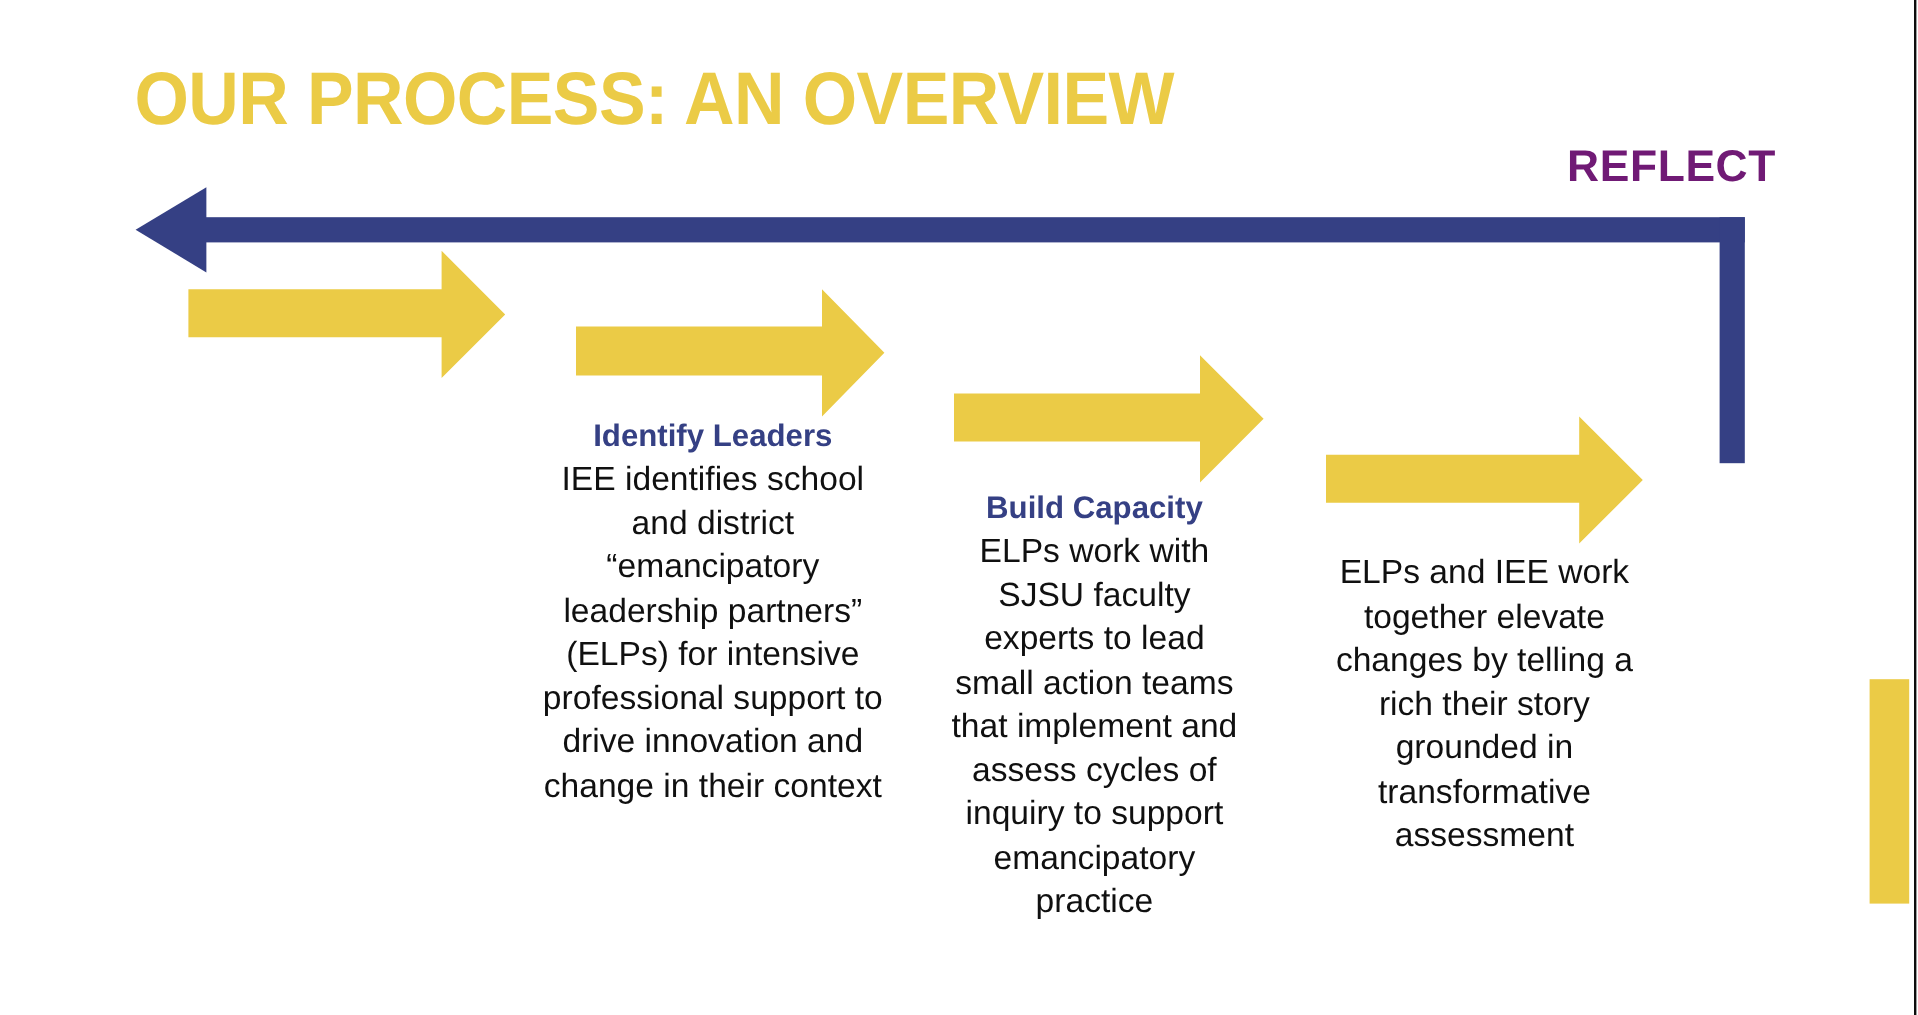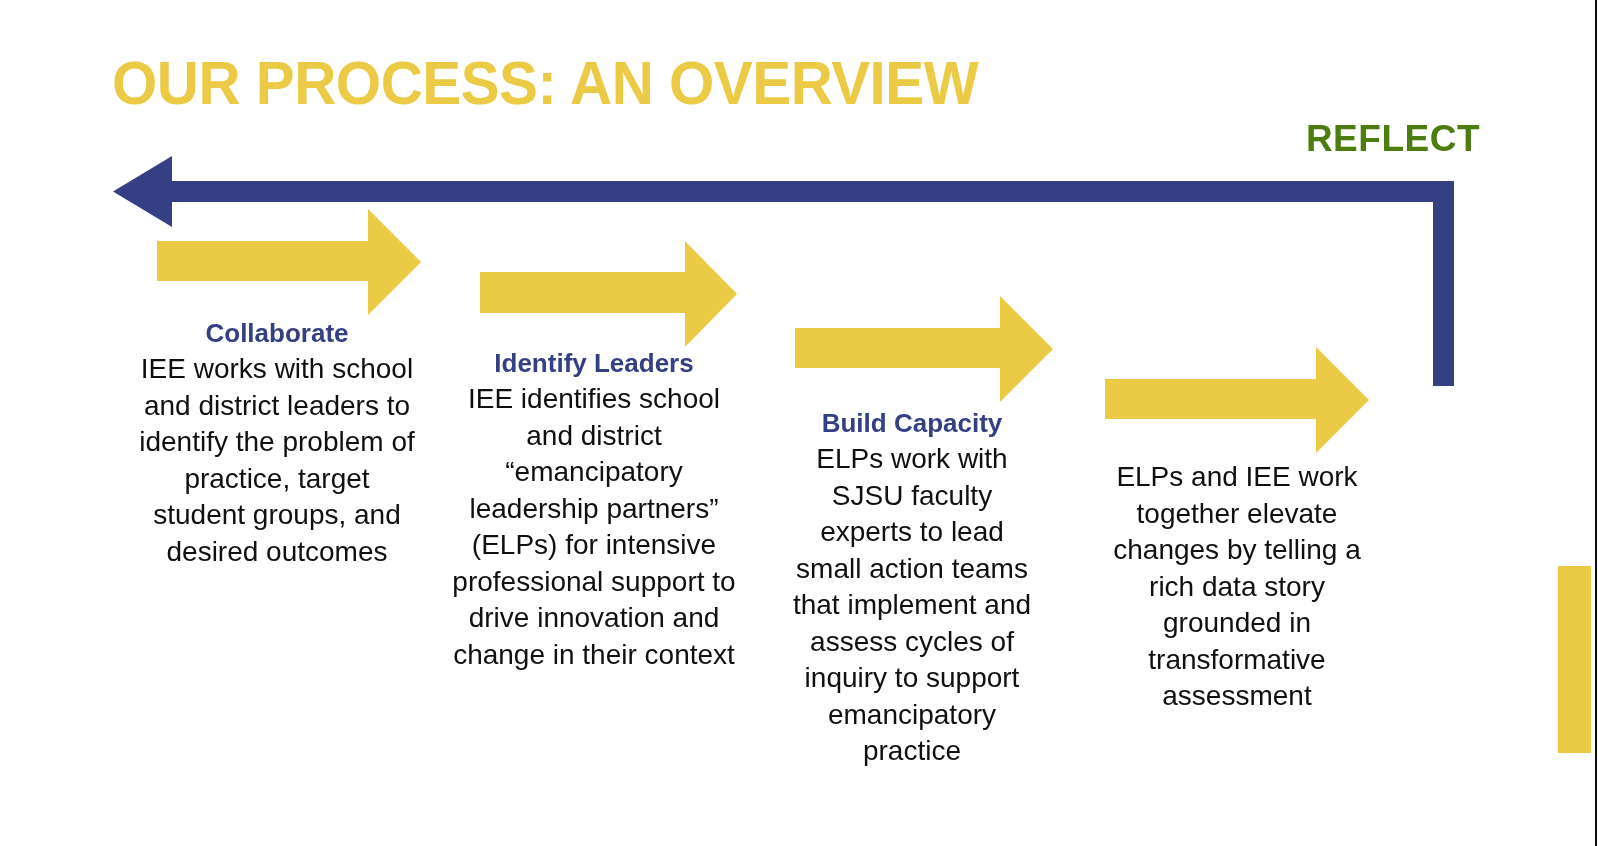--- a/index.html
+++ b/index.html
@@ -36,21 +36,21 @@
     white-space: nowrap;
   }
   
   #reflect-label {
     position: absolute;
     right: 118px;
     top: 117px;
     font-size: 37px;
     line-height: 44px;
     font-weight: bold;
-    color: #4d7c0f;
+    color: #701a75;
     letter-spacing: 0.5px;
     white-space: nowrap;
   }
   
   #arrow-layer {
     position: absolute;
     left: 0;
     top: 0;
     width: 1598px;
     height: 846px;
@@ -131,35 +131,31 @@
     <g>
       <polygon points="795,328 1000,328 1000,296 1053,349 1000,402 1000,368 795,368" fill="#EBCB46"></polygon>
     </g>
 
     <g>
       <polygon points="1105,379 1316,379 1316,347 1369,400 1316,453 1316,419 1105,419" fill="#EBCB46"></polygon>
     </g>
 
   </svg>
 
-  <div class="step-col" id="step-col-0">
-    <div class="step-heading">Collaborate</div>
-    <div class="step-body">IEE works with school and district leaders to identify the problem of practice, target student groups, and desired outcomes</div>
-  </div>
 
   <div class="step-col" id="step-col-2">
     <div class="step-heading">Build Capacity</div>
     <div class="step-body">ELPs work with SJSU faculty experts to lead small action teams that implement and assess cycles of inquiry to support emancipatory practice</div>
   </div>
 
   <div class="step-col" id="step-col-1">
     <div class="step-heading">Identify Leaders</div>
     <div class="step-body">IEE identifies school and district “emancipatory leadership partners” (ELPs) for intensive professional support to drive innovation and change in their context</div>
   </div>
 
   <div class="step-col" id="step-col-3">
-    <div class="step-body">ELPs and IEE work together elevate changes by telling a rich data story grounded in transformative assessment</div>
+    <div class="step-body">ELPs and IEE work together elevate changes by telling a rich their story grounded in transformative assessment</div>
   </div>
 
   <div id="right-yellow-bar"></div>
   <div id="right-edge-rule"></div>
 
 </div>
 
 </body></html>

